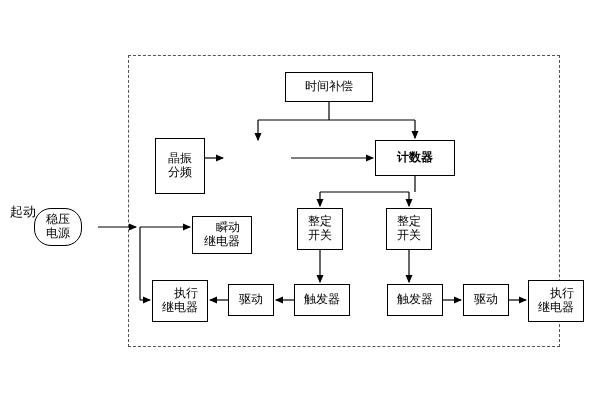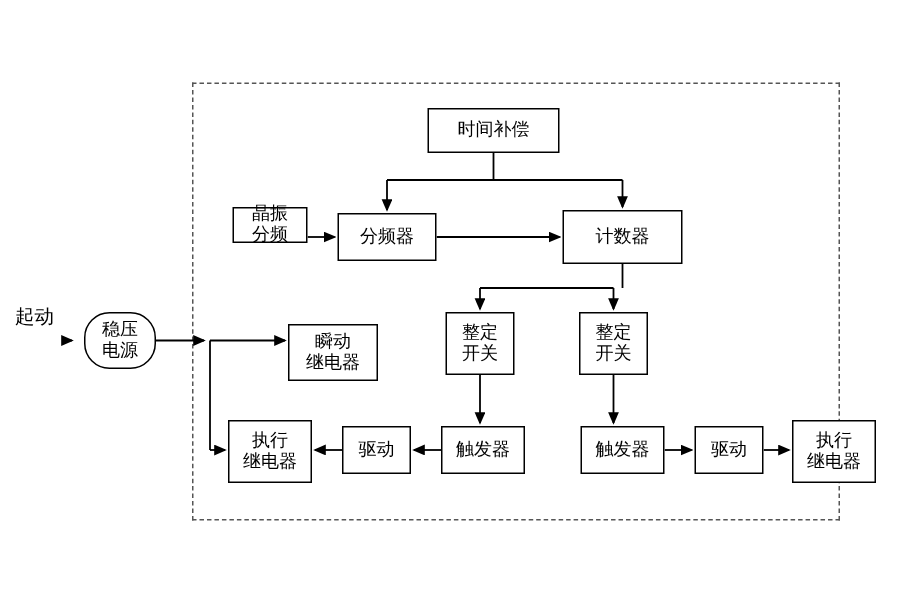--- a/index.html
+++ b/index.html
@@ -1,20 +1,20 @@
 <!DOCTYPE html>
 <html><head>
 <meta charset="utf-8">
 <style>
   html,body{margin:0;padding:0;}
   body{width:600px;height:400px;background:#ffffff;font-family:"DejaVu Sans","Liberation Sans",sans-serif;}
   #canvas{position:relative;width:600px;height:400px;overflow:hidden;}
   svg.lines{position:absolute;left:0;top:0;width:600px;height:400px;}
   .box{position:absolute;box-sizing:border-box;border:1px solid #000;background:#fff;
-       display:flex;align-items:center;justify-content:center;text-align:center;
+       display:flex;align-items:center;justify-content:center;text-align:right;
        font-size:12px;line-height:1.15;color:#000;}
   .label{position:absolute;font-size:13px;color:#000;line-height:1.15;text-align:left;}
   .dashed{position:absolute;box-sizing:border-box;border:1px dashed #555;background:transparent;}
 </style>
 </head>
 <body>
 
 <div id="canvas">
 
   <div class="dashed" style="left:128px;top:55px;width:432px;height:292px;"></div>
@@ -59,31 +59,30 @@
       <line x1="228" y1="300" x2="210" y2="300" marker-end="url(#arr)"></line>
 
       <line x1="443" y1="300" x2="461" y2="300" marker-end="url(#arr)"></line>
 
       <line x1="509" y1="300" x2="526" y2="300" marker-end="url(#arr)"></line>
     </g>
   </svg>
 
   <div class="label" style="left:10px;top:205px;width:34px;">起动</div>
 
-  <div class="box" style="left:56px;top:208px;width:48px;height:38px;border-radius:17px;">稳压<br>电源</div>
+  <div class="box" style="left:34px;top:208px;width:48px;height:38px;border-radius:17px;">稳压<br>电源</div>
 
   <div class="box" style="left:192px;top:216px;width:60px;height:38px;">瞬动<br>继电器</div>
 
   <div class="box" style="left:285px;top:72px;width:88px;height:30px;">时间补偿</div>
 
-  <div class="box" style="left:155px;top:138px;width:50px;height:24px;">晶振<br>分频</div>
+  <div class="box" style="left:155px;top:138px;width:50px;height:56px;">晶振<br>分频</div>
 
-  <div class="box" style="left:225px;top:142px;width:66px;height:32px;">分频器</div>
 
-  <div class="box" style="left:375px;top:140px;width:80px;height:36px;">计数器</div>
+  <div class="box" style="left:375px;top:140px;width:80px;height:36px;font-weight:bold;">计数器</div>
 
   <div class="box" style="left:297px;top:208px;width:46px;height:42px;">整定<br>开关</div>
 
   <div class="box" style="left:386px;top:208px;width:46px;height:42px;">整定<br>开关</div>
 
   <div class="box" style="left:294px;top:284px;width:56px;height:32px;">触发器</div>
 
   <div class="box" style="left:387px;top:284px;width:56px;height:32px;">触发器</div>
 
   <div class="box" style="left:228px;top:284px;width:46px;height:32px;">驱动</div>

